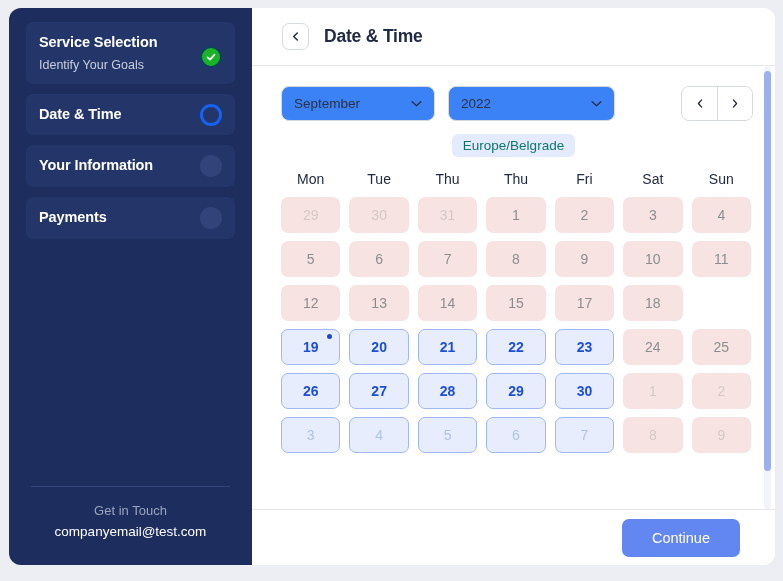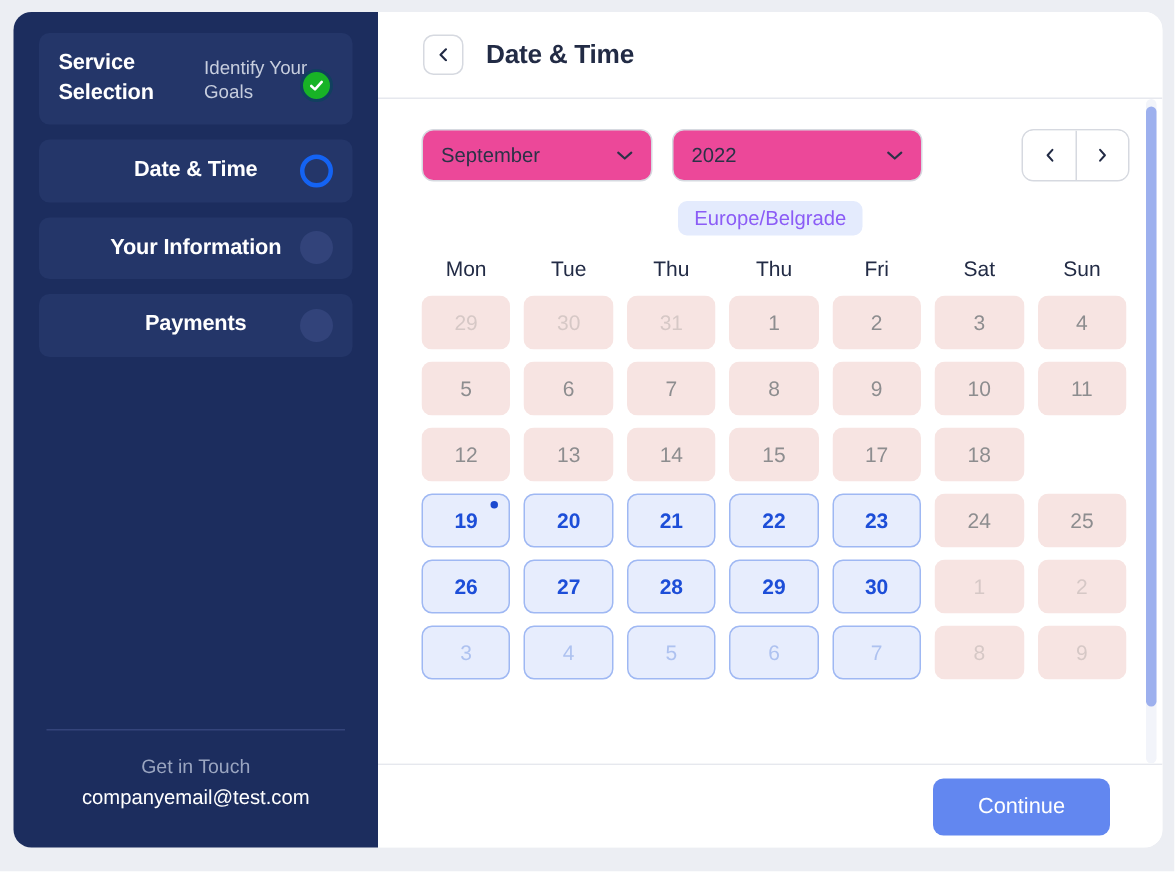--- a/index.html
+++ b/index.html
@@ -37,21 +37,21 @@
     flex-direction: column;
     gap: 10px;
   }
   .step {
     background: #243669;
     border-radius: 7px;
     padding: 11px 13px;
     position: relative;
     min-height: 40px;
     display: flex;
-    flex-direction: row;
+    flex-direction: column;
     justify-content: center;
   }
   .step-title {
     color: #ffffff;
     font-size: 14.5px;
     font-weight: bold;
     letter-spacing: -0.1px;
     line-height: 1.35;
   }
   .step-sub {
@@ -159,21 +159,21 @@
   .selector-row {
     display: flex;
     align-items: center;
     gap: 13px;
     padding: 0 22px 0 29px;
   }
   .sel {
     height: 35px;
     border: 1px solid #d6d9e0;
     border-radius: 8px;
-    background: #ec4899;
+    background: #3b82f6;
     display: flex;
     align-items: center;
     justify-content: space-between;
     padding: 0 12px;
     font-size: 13.5px;
     color: #2b3247;
     cursor: pointer;
   }
   #sel-month { width: 154px; }
   #sel-year  { width: 167px; }
@@ -221,21 +221,21 @@
   }
 
   
   .tz-row {
     display: flex;
     justify-content: center;
     margin-top: 13px;
   }
   .tz-badge {
     background: #e4ebfd;
-    color: #8b5cf6;
+    color: #0f766e;
     font-size: 13.5px;
     border-radius: 6px;
     padding: 4px 11px;
     cursor: pointer;
   }
 
   
   .cal {
     padding: 0 24px 0 29px;
     margin-top: 14px;

